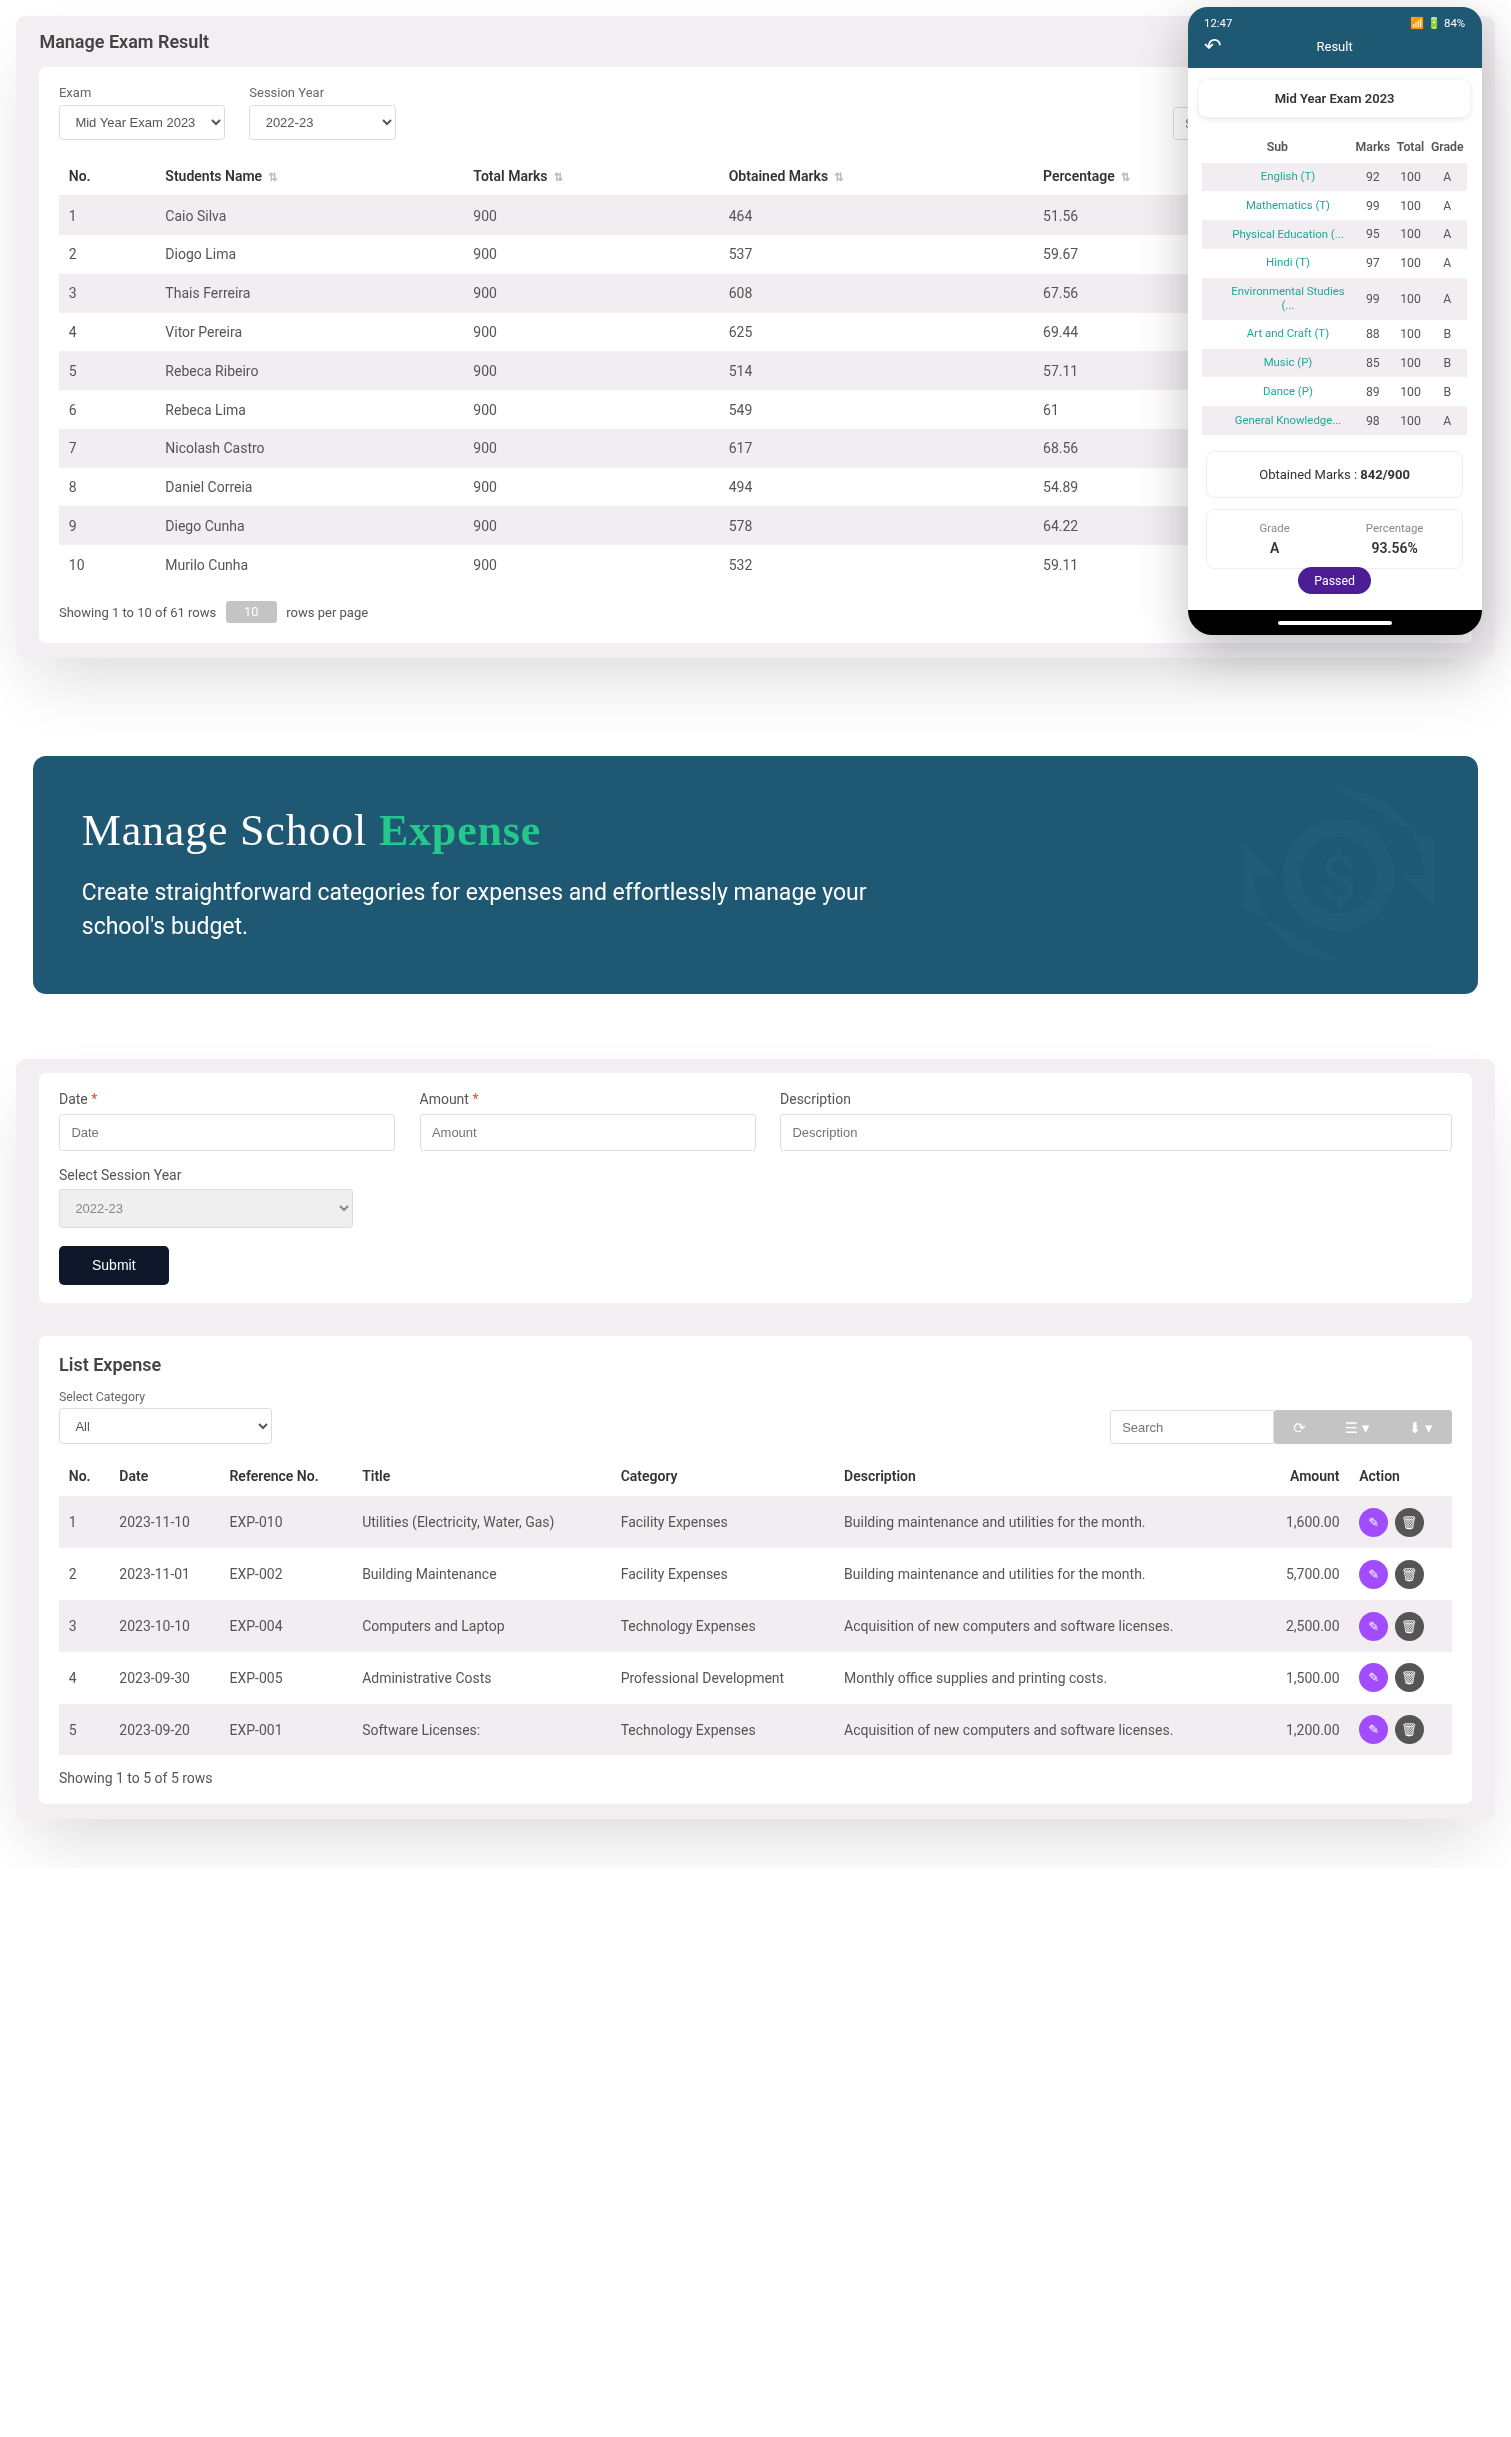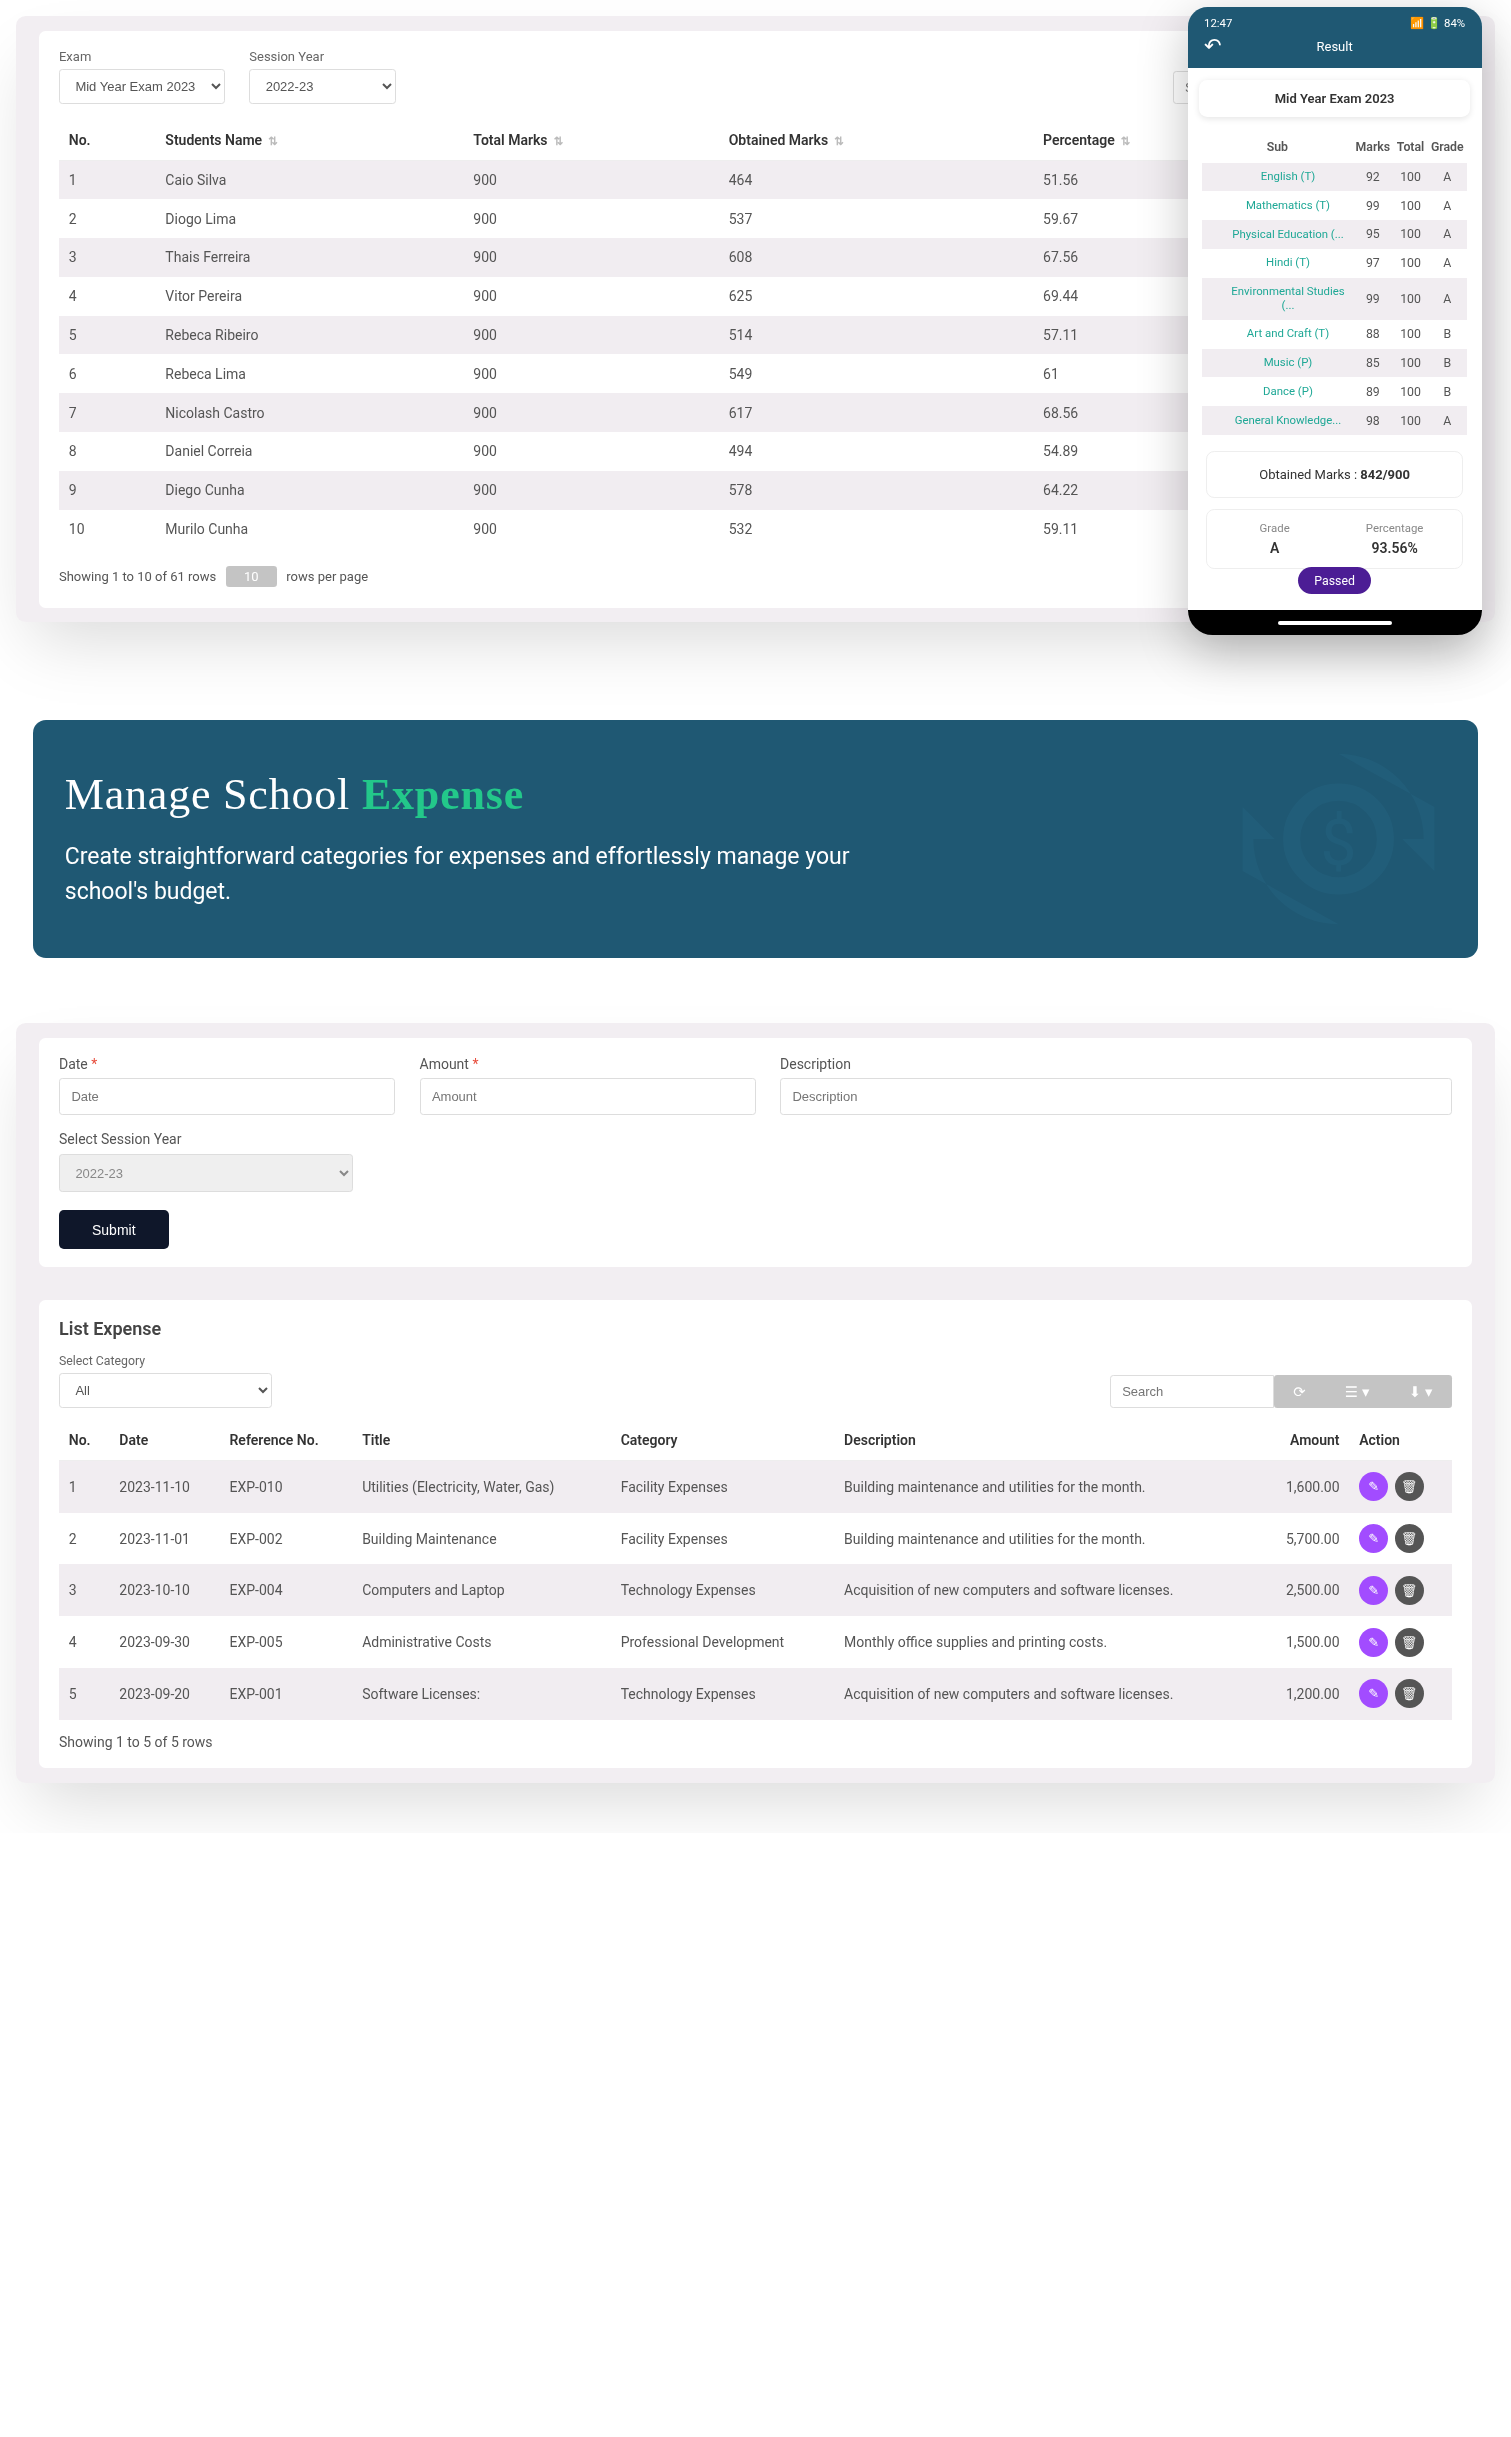--- a/index.html
+++ b/index.html
@@ -43,21 +43,21 @@
 .obtained { text-align: center; font-size: 13px; margin: 16.4px 4.1px 11.4px; border:0.8px solid #eee; border-radius:8.2px; padding:14.7px; }
 .phone-summary { display:flex; gap:8.2px; margin: 0 4.1px; border:0.8px solid #eee; border-radius:8.2px; padding:11.4px; }
 .summary-box { flex: 1; text-align: center; }
 .summary-box .lbl { font-size: 11.4px; color:#888; }
 .summary-box .val { font-size: 14px; font-weight:600; margin-top:4.9px; }
 .passed { background:#4c1d95; color:#fff; border-radius:16.4px; padding:6.5px 16.4px; font-size:12.3px; position:relative; top:6.5px; margin:-8.2px auto 0; display:block; width:fit-content; }
 .phone-bottom { background:#000; height:24.5px; display:flex; align-items:center; justify-content:center; margin-top:16.4px; }
 .phone-bottom .bar { width:114px; height:4.1px; background:#fff; border-radius:2.5px; }
 
 
-.banner { background: #1f5873; border-radius: 13px; padding: 49px 32px; color: #fff; margin: 98px 16.4px 65px; position: relative; overflow: hidden; }
+.banner { background: #1f5873; border-radius: 13px; padding: 49px 49px; color: #fff; margin: 98px 16.4px 65px; position: relative; overflow: hidden; }
 .banner h2 { font-size: 44px; font-weight: 400; margin-bottom: 19.6px; font-family: Georgia, serif; letter-spacing:0.8px; }
 .banner h2 .accent { color: #23c88a; font-weight: 600; }
 .banner p { font-size: 23px; line-height: 1.5; max-width: 818px; }
 .banner .deco { position:absolute; right:33px; top:50%; transform:translateY(-50%); opacity:0.25; }
 
 
 .form-row { display:flex; gap:24.5px; flex-wrap:wrap; }
 .form-row .fg { flex:1; min-width:213px; }
 .form-row .fg.wide { flex:2; }
 .fg label { font-size:14px; color:#555; display:block; margin-bottom:6.5px; }
@@ -72,20 +72,21 @@
 .ab.del { background:#555; }
 .amount-col { text-align:right; }
 .expense-table td { font-size:14px; }
 </style>
 </head>
 <body>
 
 <div class="container">
 
   <div class="card">
+    <div class="card-title">Manage Exam Result</div>
     <div class="inner-card">
       <div class="filters">
         <div class="filter-left">
           <div class="filter-group">
             <label>Exam</label>
             <select><option>Mid Year Exam 2023</option></select>
           </div>
           <div class="filter-group">
             <label>Session Year</label>
             <select><option>2022-23</option></select>

